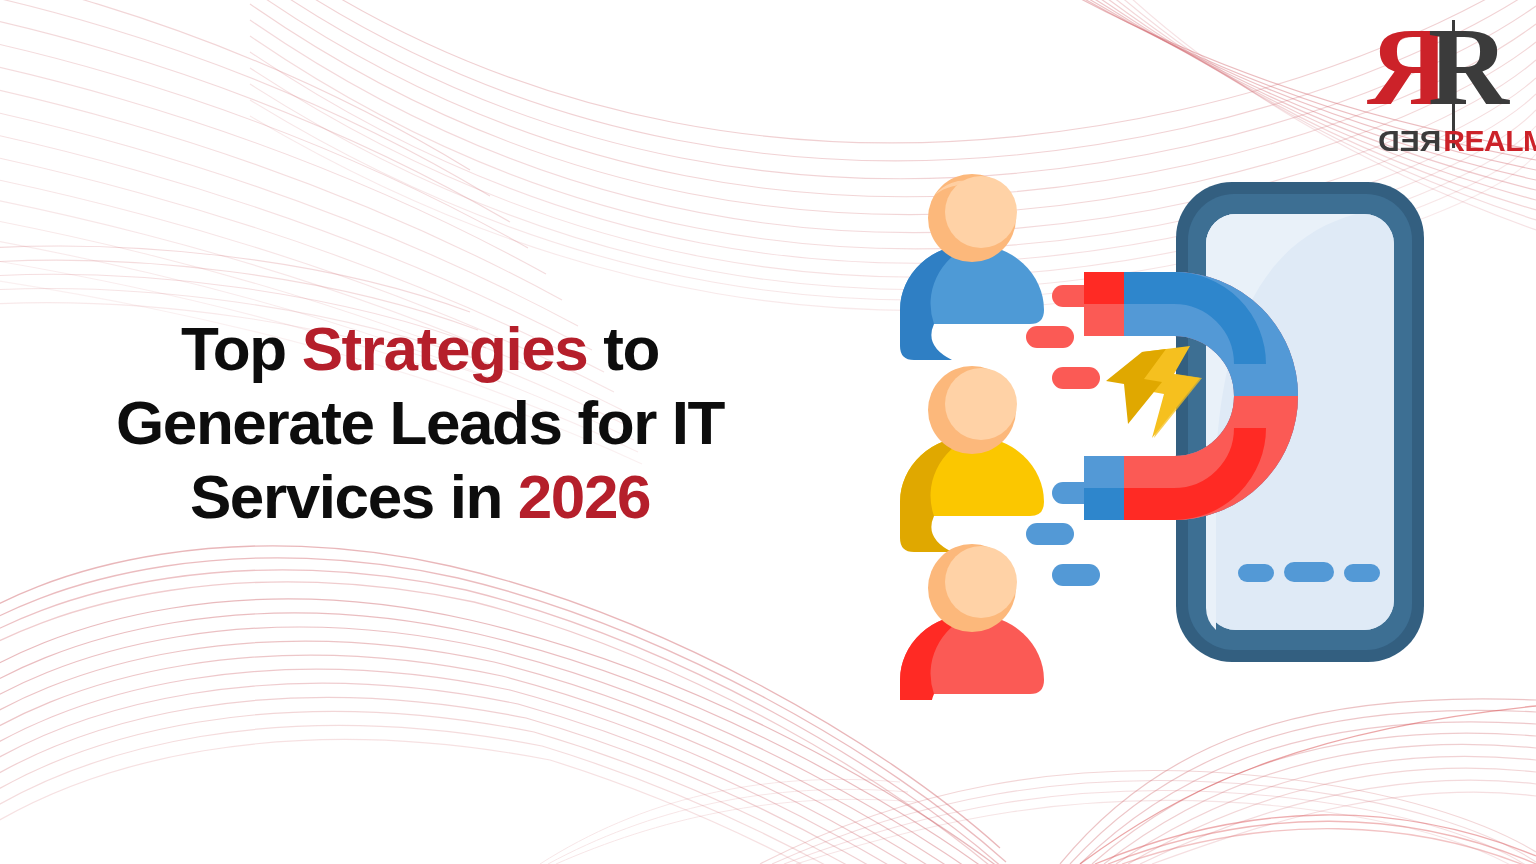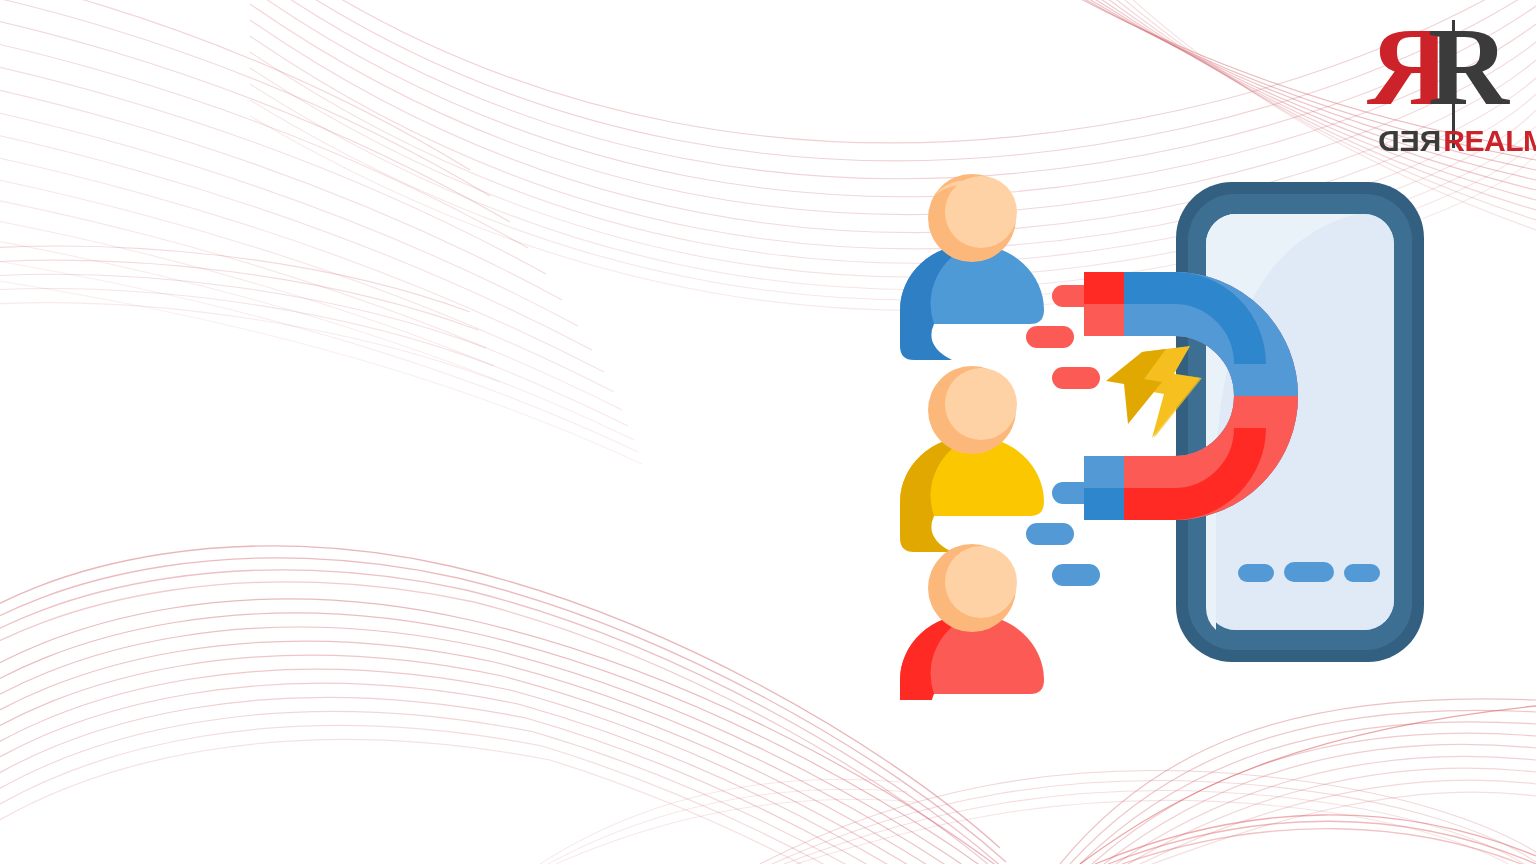--- a/index.html
+++ b/index.html
@@ -216,20 +216,25 @@
       <path d="M796,864 C930,822 1078,786 1278,806 C1418,820 1502,854 1536,882" opacity="0.2"></path>
     </g>
 
     <g stroke="#d4767c" fill="none" stroke-width="1" opacity="0.18">
       <path d="M540,864 C640,800 760,770 900,782"></path>
       <path d="M548,864 C648,810 768,780 908,792"></path>
       <path d="M556,864 C656,820 776,790 916,802"></path>
     </g>
   </svg>
 
+  <div class="headline">
+    <span class="ln"><span>Top </span><span class="accent">Strategies</span><span> to</span></span>
+    <span class="ln">Generate Leads for IT</span>
+    <span class="ln"><span>Services in </span><span class="accent">2026</span></span>
+  </div>
 
   <div class="logo">
     <div class="logo-mark">
       <span class="logo-r logo-r-mirror">R</span>
       <span class="logo-r logo-r-normal">R</span>
       <span class="logo-stem"></span>
     </div>
     <div class="logo-word">
       <span class="logo-red">RED</span>
       <span class="logo-realm">REALM</span>

